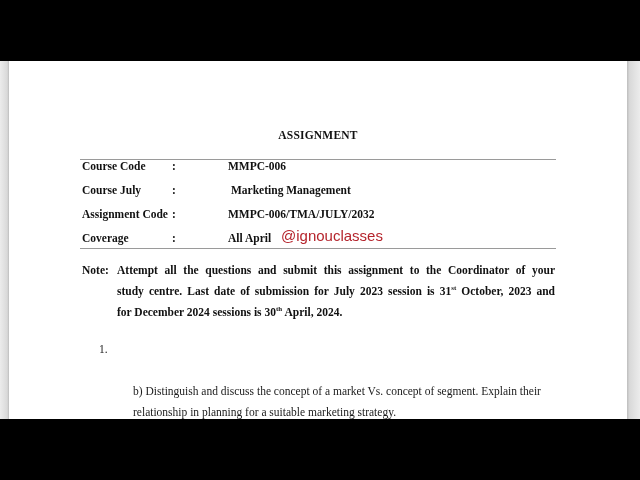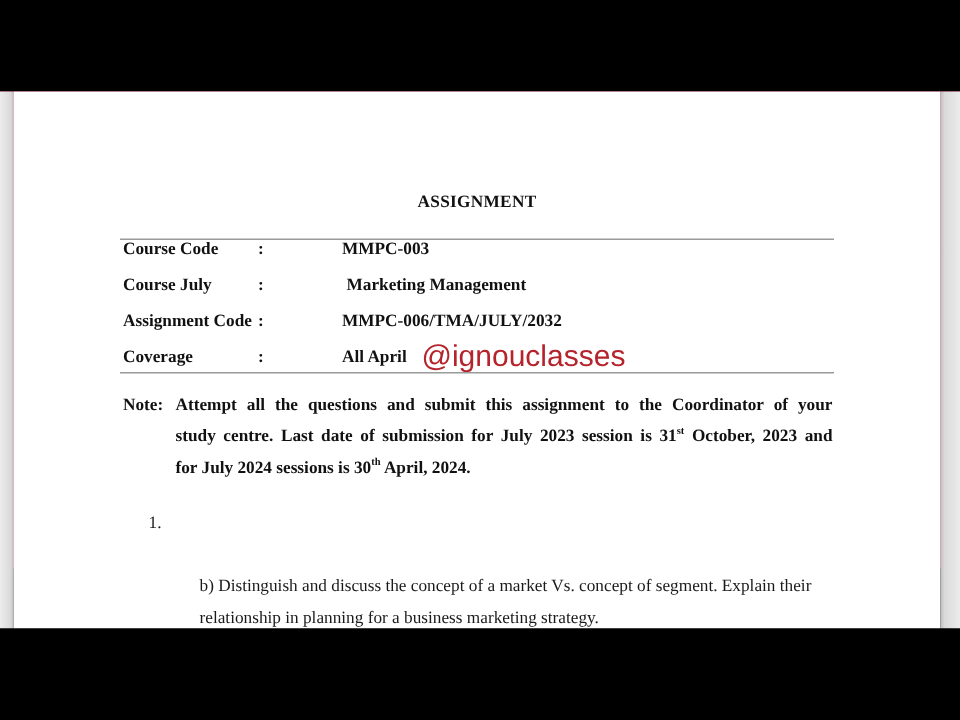--- a/index.html
+++ b/index.html
@@ -2,21 +2,21 @@
 <html><head>
   <meta charset="utf-8">
   <style>
     * { margin: 0; padding: 0; box-sizing: border-box; }
     html, body { width: 640px; height: 480px; overflow: hidden; background: #000; }
     body { position: relative; font-family: "Liberation Serif", "DejaVu Serif", serif; color: #111; }
 
     .bar-top { position: absolute; left: 0; top: 0; width: 640px; height: 61px; background: #000; }
     .bar-bottom { position: absolute; left: 0; top: 419px; width: 640px; height: 61px; background: #000; }
 
-    .viewer { position: absolute; left: 0; top: 61px; width: 640px; height: 318px; background: #be185d; }
+    .viewer { position: absolute; left: 0; top: 61px; width: 640px; height: 318px; background: #14532d; }
     .page-edge-left { position: absolute; left: 0; top: 0; width: 9px; height: 358px;
       background: linear-gradient(to right, #ececec, #d9d9d9 80%, #bdbdbd); }
     .page-edge-right { position: absolute; left: 627px; top: 0; width: 13px; height: 358px;
       background: linear-gradient(to right, #bdbdbd, #d9d9d9 20%, #ececec); }
     .page { position: absolute; left: 9px; top: 0; width: 618px; height: 358px; background: #fff; }
 
     
     .title { position: absolute; left: 0; width: 618px; top: 68px; text-align: center;
       font-weight: bold; font-size: 11.5px; letter-spacing: 0.2px; }
 
@@ -24,21 +24,21 @@
     .rule.top { top: 98px; }
     .rule.bottom { top: 187px; }
 
     .info-row { position: absolute; left: 73px; height: 16px; font-size: 11.5px; font-weight: bold; }
     .info-row .lbl { position: absolute; left: 0; top: 0; white-space: nowrap; }
     .info-row .colon { position: absolute; left: 90px; top: 0; }
     .info-row .val { position: absolute; left: 146px; top: 0; white-space: nowrap; }
     .info-row .val.indent { left: 149px; }
 
     .watermark { position: absolute; left: 272px; top: 166px; font-family: "Liberation Sans", "DejaVu Sans", sans-serif;
-      font-size: 20px; color: #b5242c; white-space: nowrap; }
+      font-size: 15px; color: #b5242c; white-space: nowrap; }
 
     .note { position: absolute; left: 73px; top: 199px; width: 473px; font-size: 11.5px; font-weight: bold; line-height: 21px; }
     .note .note-label { position: absolute; left: 0; top: 0; }
     .note .note-line { position: absolute; left: 35px; white-space: nowrap; }
     .note .l1 { top: 0; left: 35px; width: 438px; text-align: justify; text-align-last: justify; word-spacing: 1.5px; }
     .note .l2 { top: 21px; left: 35px; width: 438px; text-align: justify; text-align-last: justify; }
     .note .l3 { top: 42px; }
     sup { font-size: 7px; vertical-align: 5px; line-height: 0; }
 
     .q { position: absolute; font-size: 11.5px; white-space: nowrap; color: #1a1a1a; }
@@ -57,21 +57,21 @@
   <div class="page-edge-left"></div>
   <div class="page">
 
     <div class="title">ASSIGNMENT</div>
 
     <div class="rule top"></div>
 
     <div class="info-row" style="top:99px">
       <span class="lbl">Course Code</span>
       <span class="colon">:</span>
-      <span class="val">MMPC-003</span>
+      <span class="val">MMPC-006</span>
     </div>
     <div class="info-row" style="top:123px">
       <span class="lbl">Course July</span>
       <span class="colon">:</span>
       <span class="val indent">Marketing Management</span>
     </div>
     <div class="info-row" style="top:147px">
       <span class="lbl">Assignment Code</span>
       <span class="colon">:</span>
       <span class="val">MMPC-006/TMA/JULY/2032</span>
@@ -83,24 +83,24 @@
     </div>
 
     <div class="watermark">@ignouclasses</div>
 
     <div class="rule bottom"></div>
 
     <div class="note">
       <span class="note-label">Note:</span>
       <div class="note-line l1">Attempt all the questions and submit this assignment to the Coordinator of your</div>
       <div class="note-line l2"><span>study centre. Last date of submission for July 2023 session is 31</span><sup>st</sup><span> October, 2023 and</span></div>
-      <div class="note-line l3"><span>for July 2024 sessions is 30</span><sup>th</sup><span> April, 2024.</span></div>
+      <div class="note-line l3"><span>for December 2024 sessions is 30</span><sup>th</sup><span> April, 2024.</span></div>
     </div>
 
     <span class="q q-num">1.</span>
     <span class="q q-b1">b) Distinguish and discuss the concept of a market Vs. concept of segment. Explain their</span>
-    <span class="q q-b2">relationship in planning for a business marketing strategy.</span>
+    <span class="q q-b2">relationship in planning for a suitable marketing strategy.</span>
 
   </div>
   <div class="page-edge-right"></div>
 </div>
 
 <div class="bar-bottom"></div>
 
 </body></html>

